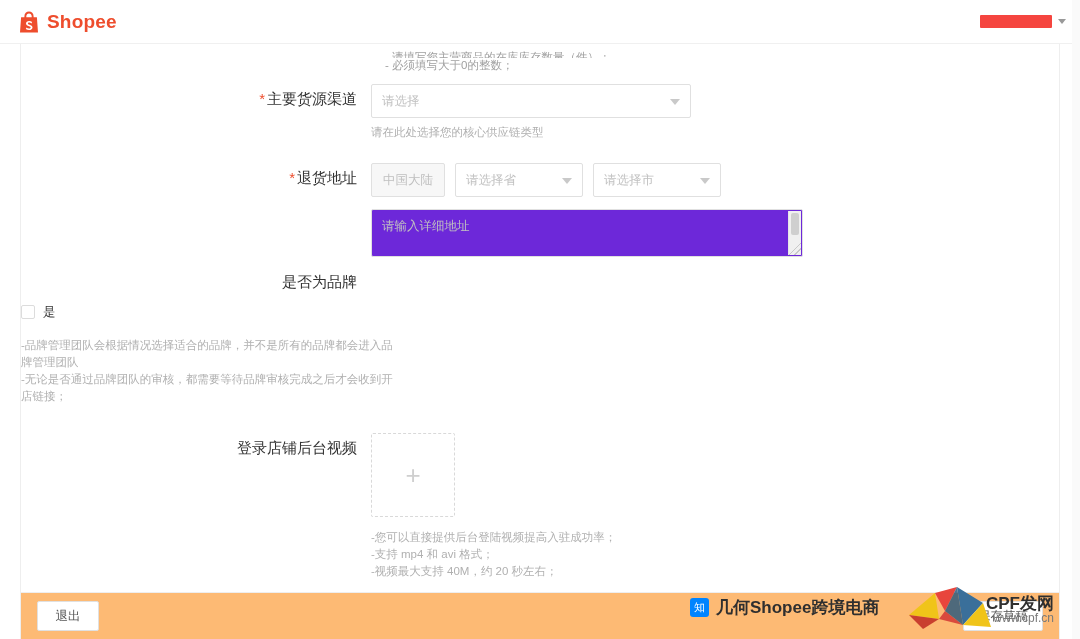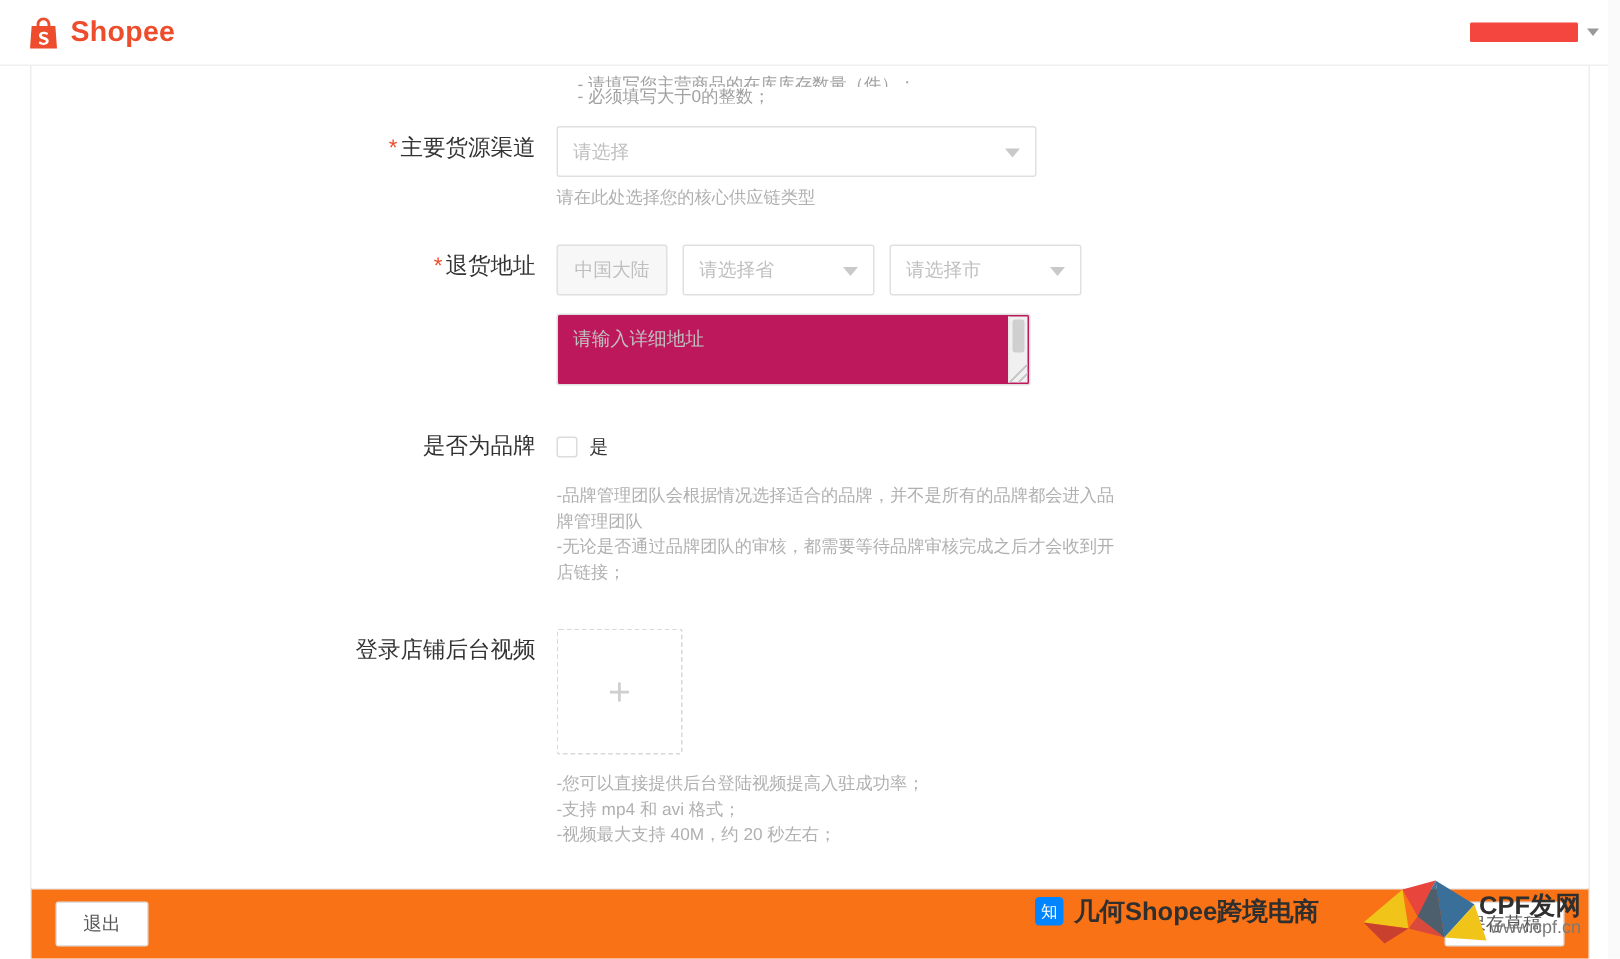--- a/index.html
+++ b/index.html
@@ -127,29 +127,29 @@
     color: #bfbfbf;
     display: flex; align-items: center; justify-content: center;
     font-size: 12.5px;
     border-radius: 2px;
   }
   .addr-row { display: flex; gap: 10px; }
   .w-prov { width: 128px; }
   .w-city { width: 128px; }
 
   .textarea {
-    width: 316px;
+    width: 432px;
     height: 48px;
     border: 1px solid #e0e0e0;
     border-radius: 2px;
     padding: 8px 18px 8px 10px;
     color: #c0c0c0;
     font-size: 12.5px;
     position: relative;
-    background: #be185d;
+    background: #6d28d9;
   }
   .ta-scroll {
     position: absolute; right: 1px; top: 1px; bottom: 1px;
     width: 13px;
     background: #f0f0f0;
     border-left: 1px solid #e6e6e6;
   }
   .ta-thumb {
     position: absolute; top: 2px; left: 2px; right: 2px;
     height: 22px; background: #cfcfcf; border-radius: 2px;
@@ -193,21 +193,21 @@
     line-height: 1;
     background: #fff;
   }
 
   
   .footer {
     position: absolute;
     left: 0; right: 0; bottom: 0;
     height: 47px;
     border-top: 1px solid #eee;
-    background: #f97316;
+    background: #fdba74;
     display: flex;
     align-items: center;
     padding: 0 16px;
   }
   .btn {
     height: 30px;
     min-width: 62px;
     border: 1px solid #e0e0e0;
     background: #fff;
     border-radius: 2px;
@@ -328,21 +328,21 @@
         <div class="textarea" style="margin-top:12px;">
           <span>请输入详细地址</span>
           <span class="ta-scroll">
             <span class="ta-thumb"></span>
           </span>
           <span class="ta-grip"></span>
         </div>
       </div>
     </div>
 
-    <div class="row" style="margin-top:26px;">
+    <div class="row" style="margin-top:10px;flex-direction:column;">
       <div class="label">
         <span>是否为品牌</span>
       </div>
       <div class="field">
         <div class="cb-wrap">
           <span class="cb"></span>
           <span class="cb-label">是</span>
         </div>
         <div class="hint" style="margin-top:10px;">
           <div class="hint-line">-品牌管理团队会根据情况选择适合的品牌，并不是所有的品牌都会进入品牌管理团队</div>

